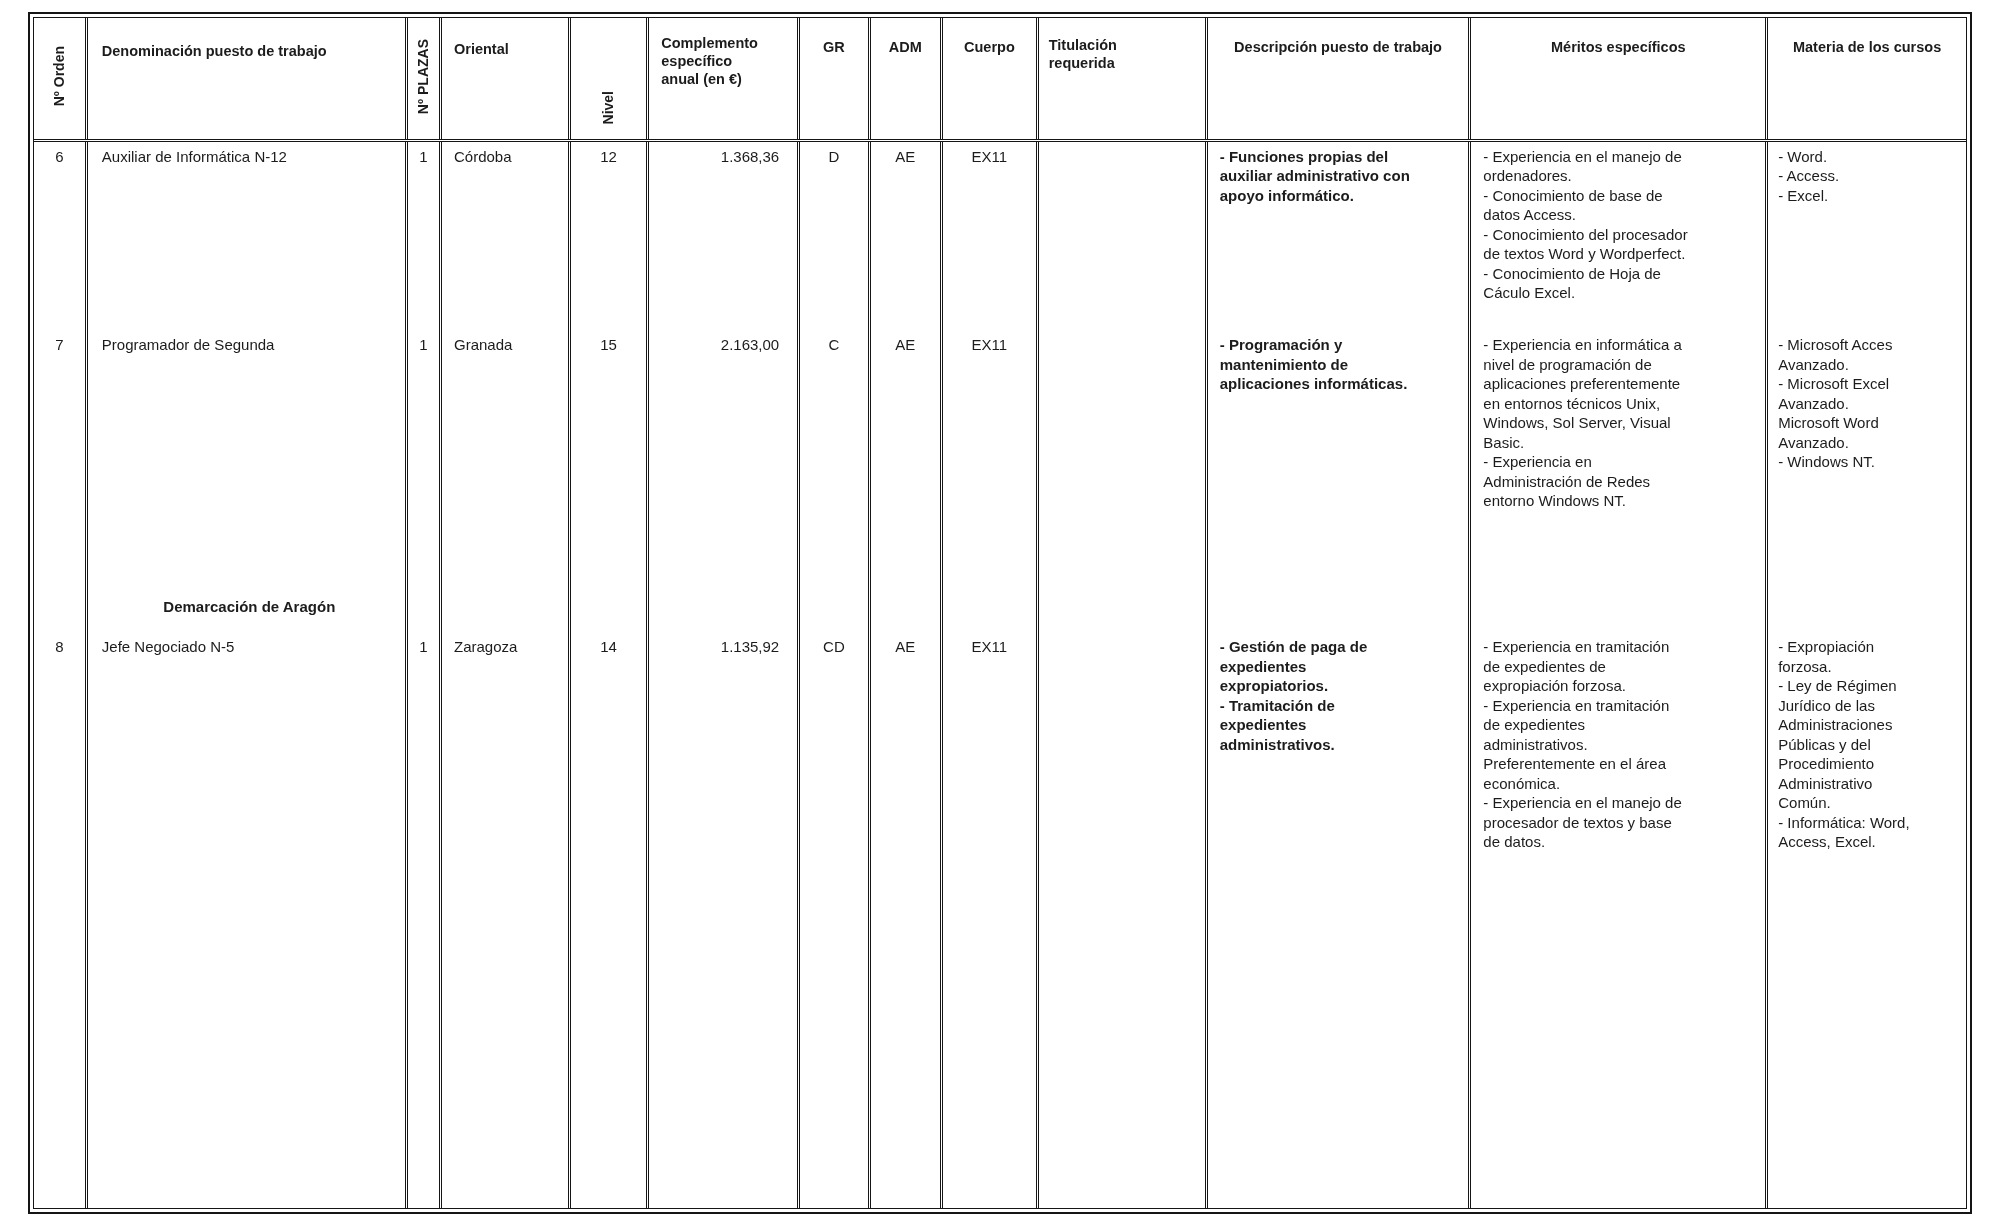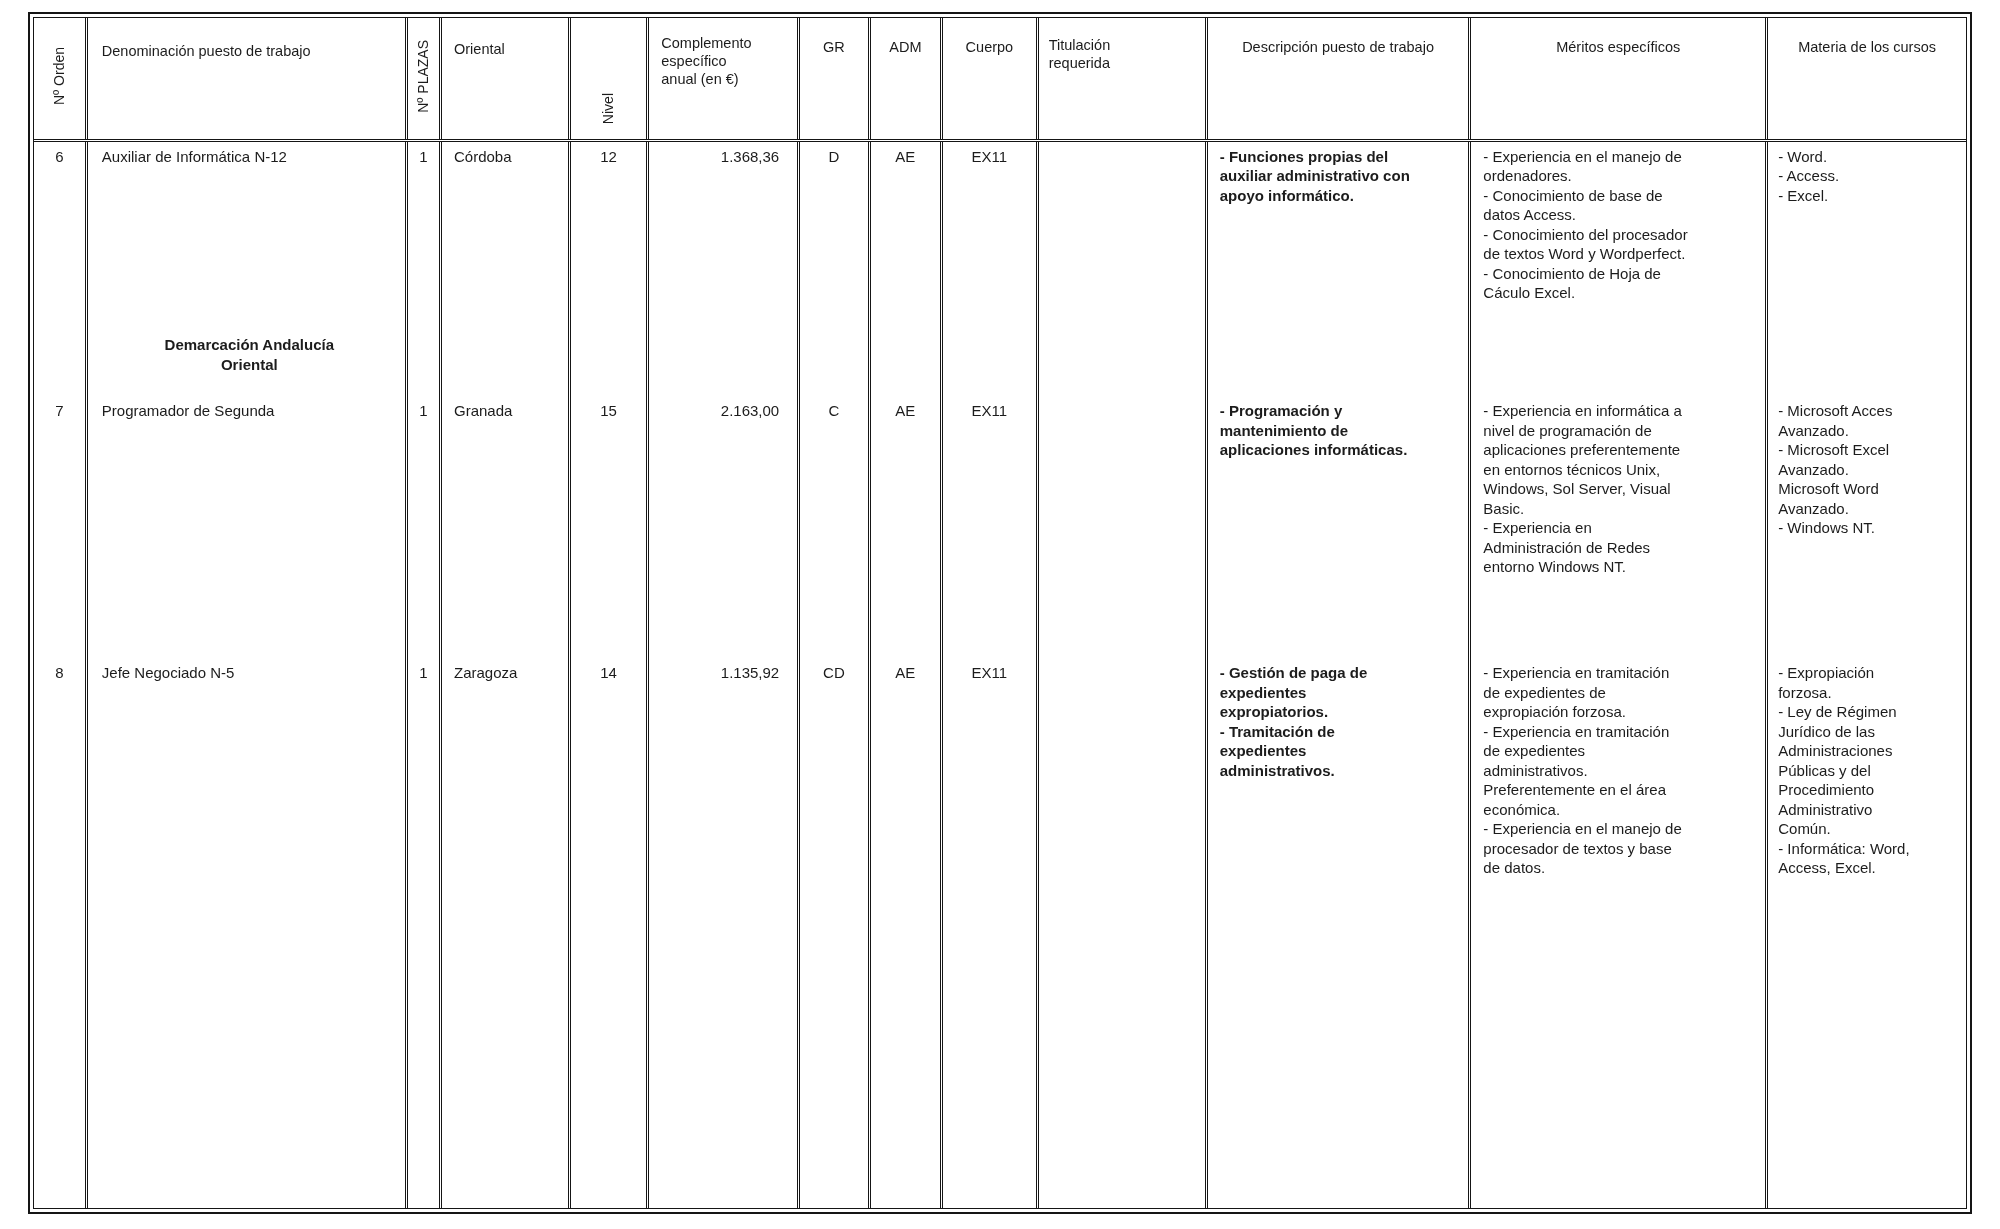--- a/index.html
+++ b/index.html
@@ -34,21 +34,21 @@
   .rpt th, .rpt td {
     border-left: 3px double #151515;
     vertical-align: top;
     padding: 5px 8px;
     overflow: hidden;
     box-sizing: border-box;
   }
   .rpt th:first-child, .rpt td:first-child { border-left: none; }
   .rpt thead th {
     border-bottom: 3px double #151515;
-    font-weight: normal;
+    font-weight: bold;
     font-size: 14.5px;
     line-height: 1.25;
     white-space: pre-line;
   }
   .rpt td {
     font-size: 15px;
     line-height: 1.3;
     white-space: pre-line;
   }
   
@@ -156,36 +156,20 @@
 - Conocimiento de base de
 datos Access.
 - Conocimiento del procesador
 de textos Word y Wordperfect.
 - Conocimiento de Hoja de
 Cáculo Excel.</td>
           <td class="b-materia">- Word.
 - Access.
 - Excel.</td>
         </tr>
-        <tr class="r-sec1">
-          <td class="b-orden"></td>
-          <td class="b-denominacion section-label">Demarcación Andalucía
-Oriental</td>
-          <td class="b-plazas"></td>
-          <td class="b-localidad"></td>
-          <td class="b-nivel"></td>
-          <td class="b-complemento"></td>
-          <td class="b-gr"></td>
-          <td class="b-adm"></td>
-          <td class="b-cuerpo"></td>
-          <td class="b-titulacion"></td>
-          <td class="b-descripcion"></td>
-          <td class="b-meritos"></td>
-          <td class="b-materia"></td>
-        </tr>
         <tr class="r-row7">
           <td class="b-orden">7</td>
           <td class="b-denominacion">Programador de Segunda</td>
           <td class="b-plazas">1</td>
           <td class="b-localidad">Granada</td>
           <td class="b-nivel">15</td>
           <td class="b-complemento">2.163,00</td>
           <td class="b-gr">C</td>
           <td class="b-adm">AE</td>
           <td class="b-cuerpo">EX11</td>
@@ -202,20 +186,35 @@
 - Experiencia en
 Administración de Redes
 entorno Windows NT.</td>
           <td class="b-materia">- Microsoft Acces
 Avanzado.
 - Microsoft Excel
 Avanzado.
 Microsoft Word
 Avanzado.
 - Windows NT.</td>
+        </tr>
+        <tr class="r-sec2">
+          <td class="b-orden"></td>
+          <td class="b-denominacion section-label">Demarcación de Aragón</td>
+          <td class="b-plazas"></td>
+          <td class="b-localidad"></td>
+          <td class="b-nivel"></td>
+          <td class="b-complemento"></td>
+          <td class="b-gr"></td>
+          <td class="b-adm"></td>
+          <td class="b-cuerpo"></td>
+          <td class="b-titulacion"></td>
+          <td class="b-descripcion"></td>
+          <td class="b-meritos"></td>
+          <td class="b-materia"></td>
         </tr>
         <tr class="r-row8">
           <td class="b-orden">8</td>
           <td class="b-denominacion">Jefe Negociado N-5</td>
           <td class="b-plazas">1</td>
           <td class="b-localidad">Zaragoza</td>
           <td class="b-nivel">14</td>
           <td class="b-complemento">1.135,92</td>
           <td class="b-gr">CD</td>
           <td class="b-adm">AE</td>

